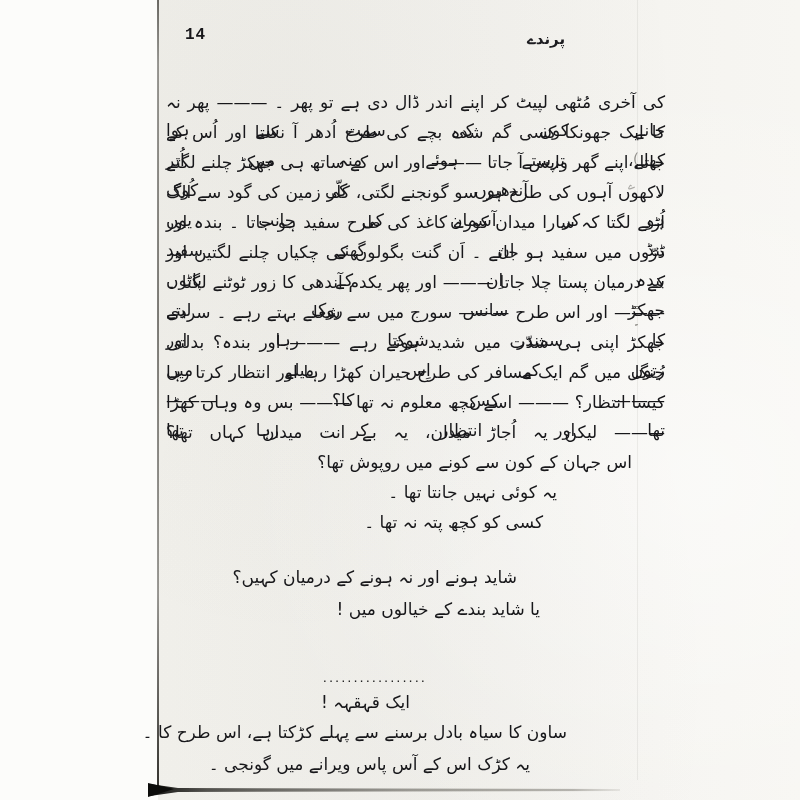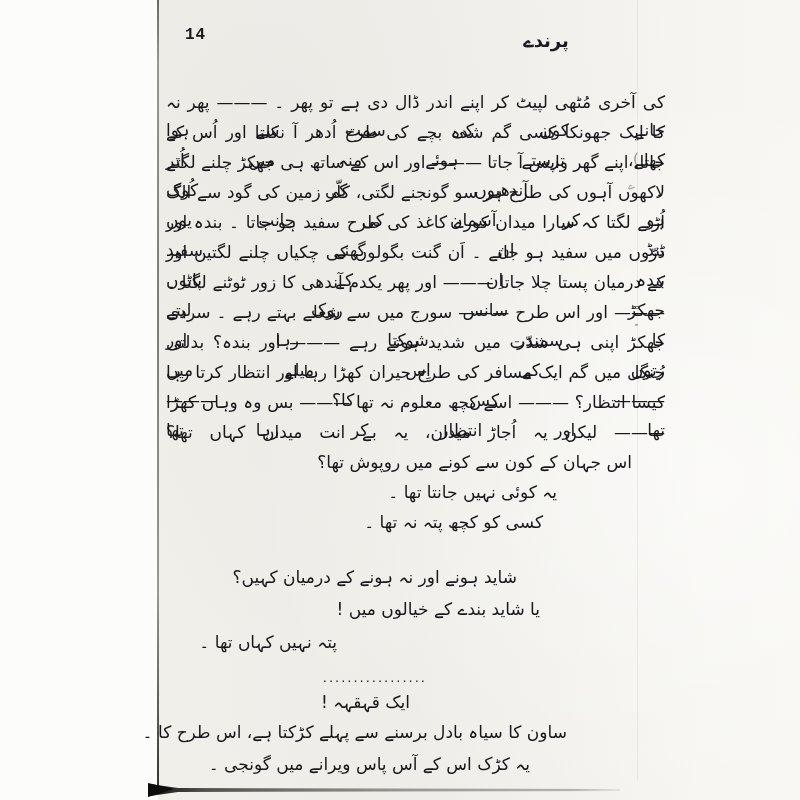--- a/index.html
+++ b/index.html
@@ -33,21 +33,21 @@
   .bottom-edge{position:absolute;left:148px;top:778px;}
   
   .page-number{
     position:absolute;left:185px;top:26px;
     font-family:Liberation Mono, monospace;font-weight:700;font-size:16px;
     color:#17171a;letter-spacing:1px;
   }
   .book-title{
     position:absolute;left:506px;top:30px;width:80px;
     direction:rtl;text-align:center;
-    font-size:18px;font-weight:700;color:#1c1c20;
+    font-size:15px;font-weight:700;color:#1c1c20;
   }
   
   .textblock{
     position:absolute;left:166px;top:0;width:499px;height:800px;
     direction:rtl;color:#17171a;margin-top:30px;
   }
   .line{
     position:absolute;right:0;
     font-size:17px;line-height:28px;white-space:nowrap;
     color:#17171a;
@@ -112,21 +112,20 @@
   <div class="line j l8">——— اور اس طرح ——— سورج میں سے شعلے بہتے رہے ۔ سردی کا سمندر شوکتا رہا اور</div>
   <div class="line j l9">جھکڑ اپنی ہی شدّت میں شدید ہوتے رہے ——— اور بندہ؟ بدلتی رُتوں کے اِس میلے میں</div>
   <div class="line j l10">جنگل میں گم ایک مسافر کی طرح حیران کھڑا رہا اور انتظار کرتا رہا ——— کس کا؟ ———</div>
   <div class="line j l11">کیسا انتظار؟ ——— اسے کچھ معلوم نہ تھا ——— بس وہ وہاں کھڑا تھا اور انتظار کر رہا تھا</div>
   <div class="line j l12">——— لیکن یہ اُجاڑ میدان، یہ بے انت میدان کہاں تھا؟</div>
   <div class="line l13">اس جہان کے کون سے کونے میں روپوش تھا؟</div>
   <div class="line l14">یہ کوئی نہیں جانتا تھا ۔</div>
   <div class="line l15">کسی کو کچھ پتہ نہ تھا ۔</div>
   <div class="line l17">شاید ہونے اور نہ ہونے کے درمیان کہیں؟</div>
   <div class="line l18">یا شاید بندے کے خیالوں میں !</div>
-  <div class="line l19">پتہ نہیں کہاں تھا ۔</div>
   <div class="line l20">.................</div>
   <div class="line l21">ایک قہقہہ !</div>
   <div class="line l22">ساون کا سیاہ بادل برسنے سے پہلے کڑکتا ہے، اس طرح کا ۔</div>
   <div class="line l23">یہ کڑک اس کے آس پاس ویرانے میں گونجی ۔</div>
 </div>
 
 <div class="artifact a-paren">(</div>
 <div class="artifact a-squiggle">ے</div>
 <div class="artifact a-equals">=</div>
 <div class="artifact a-tick">ʻ</div>

